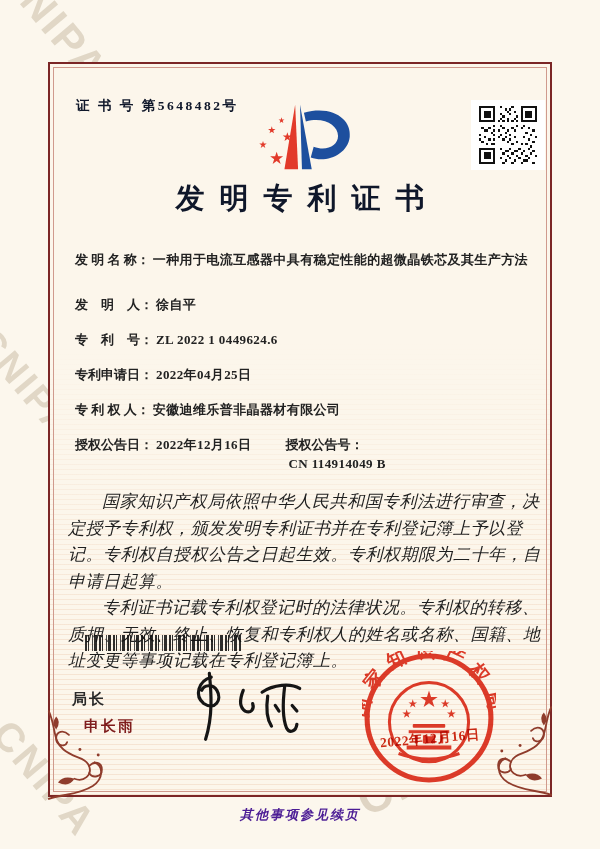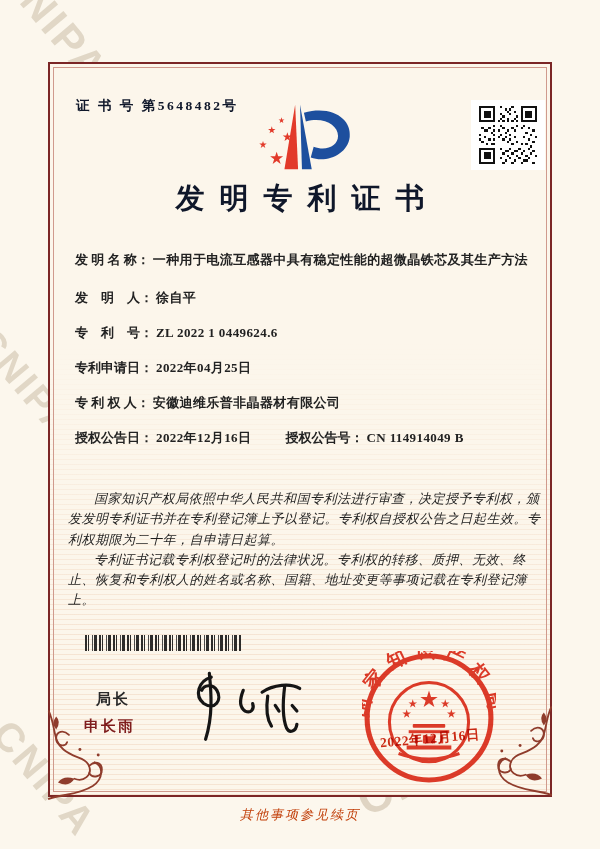--- a/index.html
+++ b/index.html
@@ -28,54 +28,54 @@
            letter-spacing:2.5px;color:#0f172a;}
   .logo{position:absolute;left:232px;top:100px;width:138px;height:76px;}
   .qr{position:absolute;left:471px;top:100px;width:74px;height:70px;background:#fff;
       display:flex;align-items:center;justify-content:center;}
   .qr svg{width:58px;height:58px;shape-rendering:crispEdges;}
   .title{position:absolute;left:0;right:0;top:179px;text-align:center;font-size:29px;
          font-weight:700;letter-spacing:15px;text-indent:15px;color:#0f172a;}
   
   .fields{position:absolute;left:75px;top:250px;width:468px;font-size:13px;font-weight:600;}
   .row{display:flex;margin-bottom:16px;line-height:19px;}
-  .row.gap{margin-bottom:19px;text-align:center;}
+  .row.gap{margin-bottom:26px;text-align:center;}
   .lbl{flex:0 0 auto;white-space:pre;}
   .val{margin-left:3px;letter-spacing:.4px;}
-  .pair2{display:flex;margin-left:34px;}
-  
-  .bodytext{position:absolute;left:68px;top:489px;width:474px;font-size:13px;
+  .pair2{display:flex;margin-left:34px;flex-direction:column;}
+  
+  .bodytext{position:absolute;left:68px;top:489px;width:474px;font-size:17px;
             line-height:1.56;font-style:italic;font-weight:500;color:#1f1f1f;}
   .bodytext p{margin:0;text-indent:2em;letter-spacing:.5px;}
   
   .barcode{position:absolute;left:85px;top:635px;width:156px;height:16px;opacity:.88;
      background:repeating-linear-gradient(90deg,#111 0 2px,transparent 2px 3px,#111 3px 4px,
        transparent 4px 7px,#333 7px 8px,transparent 8px 9px,#111 9px 12px,transparent 12px 14px);}
   
-  .sig-title{position:absolute;left:96px;top:690px;font-family:"Liberation Sans",sans-serif;
+  .sig-title{position:absolute;left:72px;top:690px;font-family:"Liberation Sans",sans-serif;
              font-weight:700;font-size:15px;letter-spacing:2px;color:#2a2a2a;}
   .sig-name{position:absolute;left:84px;top:717px;font-family:"Liberation Sans",sans-serif;
             font-weight:700;font-size:15px;letter-spacing:2px;color:#7f1d1d;}
   .signature{position:absolute;left:180px;top:664px;width:134px;height:80px;}
   
   .seal{position:absolute;left:362px;top:651px;width:134px;height:134px;
         mix-blend-mode:multiply;opacity:.95;}
   .seal-date{position:absolute;left:364px;top:730px;width:132px;text-align:center;
              font-size:13.5px;font-weight:700;color:#cf2d18;letter-spacing:.5px;
              transform:rotate(-5deg);mix-blend-mode:multiply;
              text-shadow:0 0 2px rgba(255,255,255,.9),0 0 1px rgba(255,255,255,.9);}
   
   .flourish{position:absolute;width:64px;height:94px;}
   .flourish.right{left:489px;top:704px;}
   .flourish.left{left:47px;top:708px;transform:scaleX(-1);}
   
   .page-ind{position:absolute;left:0;right:0;top:775px;text-align:center;font-size:12px;
             letter-spacing:1.5px;color:#2a2a2a;}
   .note{position:absolute;left:0;right:0;top:806px;text-align:center;font-size:13px;
-        font-style:italic;font-weight:400;letter-spacing:2px;color:#c2410c;}
+        font-style:italic;font-weight:700;letter-spacing:2px;color:#4c1d95;}
   .defs{position:absolute;width:0;height:0;}
 </style>
 </head>
 <body>
 
 <svg class="defs" aria-hidden="true">
   <defs>
     <path id="star" d="M0,-1 L0.2245,-0.309 L0.951,-0.309 L0.3633,0.118 L0.5878,0.809 L0,0.382 L-0.5878,0.809 L-0.3633,0.118 L-0.951,-0.309 L-0.2245,-0.309 Z"></path>
   </defs>
 </svg>

